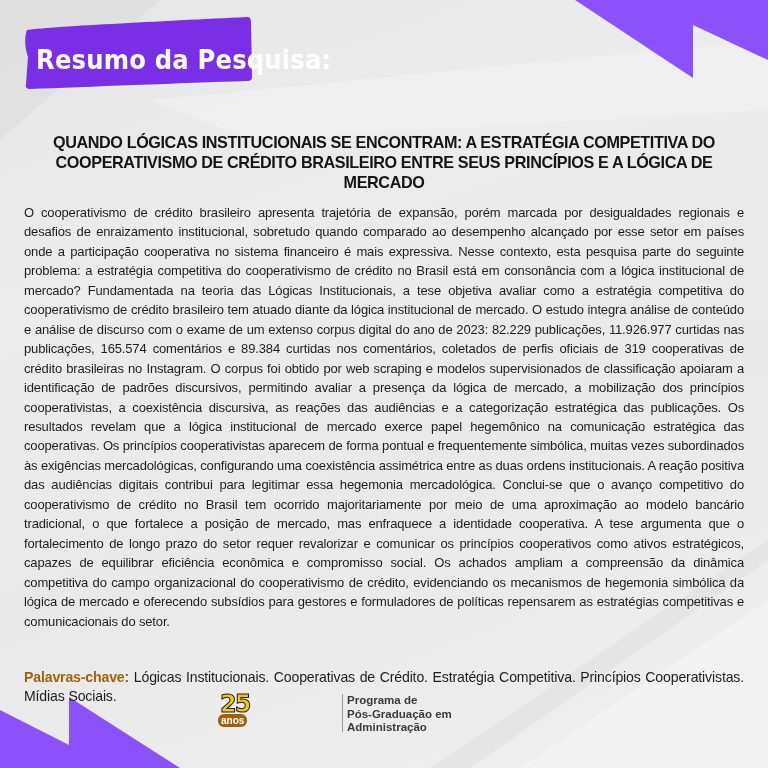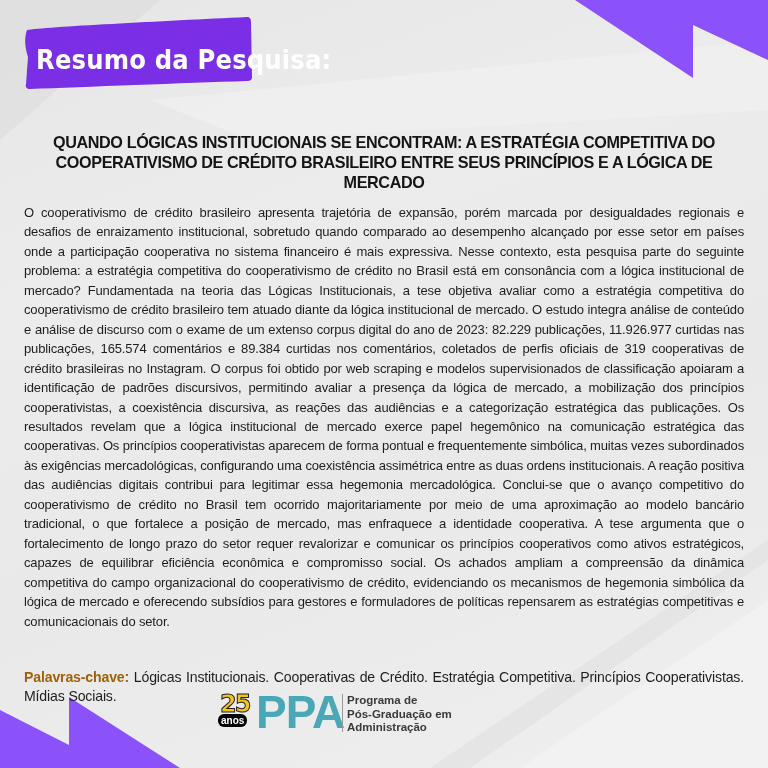--- a/index.html
+++ b/index.html
@@ -40,21 +40,21 @@
   }
   .logo-badge {
     position: absolute; left: 0; top: 0; width: 34px; height: 40px;
   }
   .badge-num {
     position: absolute; left: 2px; top: -2px; font-size: 24px; font-weight: bold;
     color: #f2c318; -webkit-text-stroke: 1px #222; letter-spacing: -2px;
     font-family: "DejaVu Sans", sans-serif;
   }
   .badge-anos {
-    position: absolute; left: 0px; top: 22px; background: #000000; color: #fff;
+    position: absolute; left: 0px; top: 22px; background: #a16207; color: #fff;
     font-size: 10px; font-weight: bold; padding: 0 3px; border-radius: 6px;
     line-height: 13px;
   }
   .logo-ppa {
     position: absolute; left: 38px; top: -5px; font-size: 46px; font-weight: bold;
     color: #4aa8b6; letter-spacing: -1px; line-height: 50px;
   }
   .logo-divider {
     position: absolute; left: 124px; top: 2px; width: 1px; height: 38px; background: #9a9a9a;
   }
@@ -90,20 +90,19 @@
 <div class="keywords">
   <span class="kw-label">Palavras-chave:</span>
   <span>Lógicas Institucionais. Cooperativas de Crédito. Estratégia Competitiva. Princípios Cooperativistas. Mídias Sociais.</span>
 </div>
 
 <div class="logo">
   <div class="logo-badge">
     <span class="badge-num">25</span>
     <span class="badge-anos">anos</span>
   </div>
-  <div class="logo-ppa">PPA</div>
   <div class="logo-divider"></div>
   <div class="logo-text">
     <div>Programa de</div>
     <div>Pós-Graduação em</div>
     <div>Administração</div>
   </div>
 </div>
 
 </body></html>

